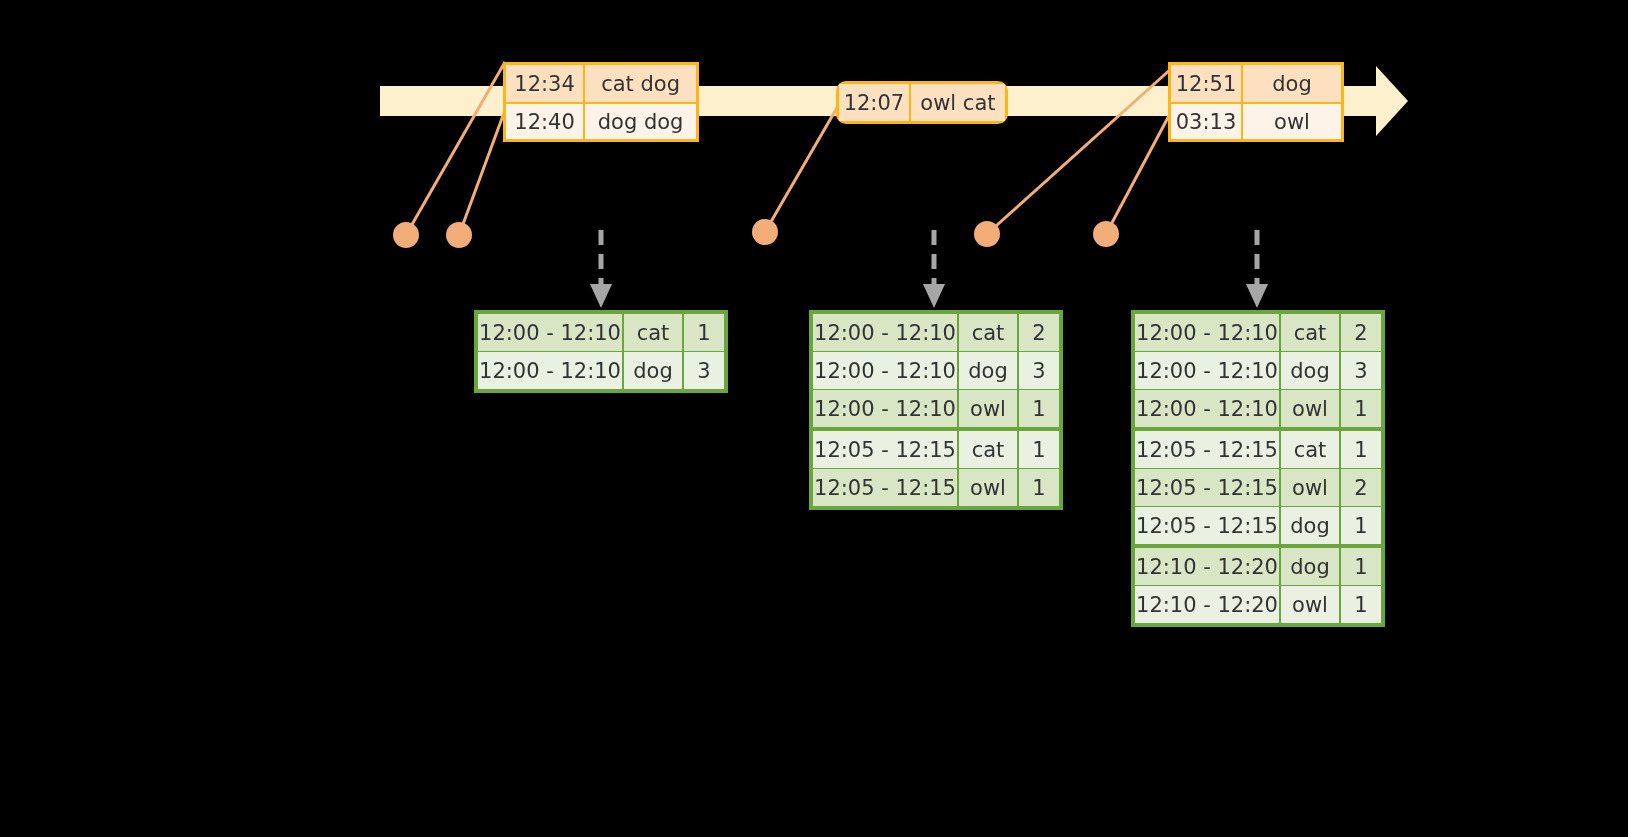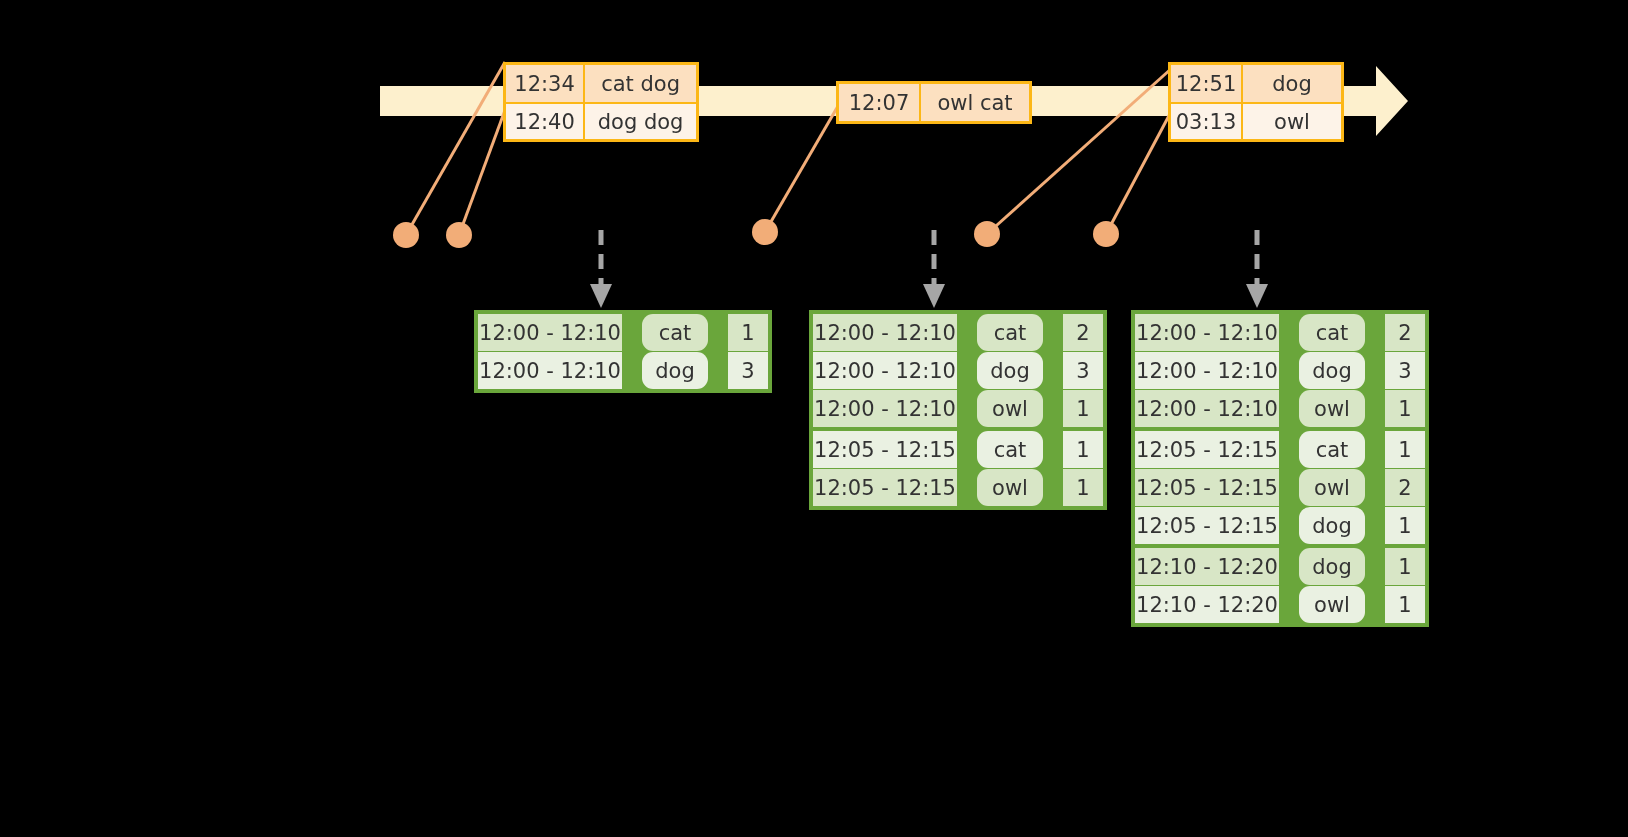--- a/index.html
+++ b/index.html
@@ -50,21 +50,21 @@
     color: #333333;
     background: #fdf3e8;
     white-space: nowrap;
   }
   .evt-time { border-right: 2px solid #fcb716; }
 
   #evt-box-1 { left: 503px; top: 62px; width: 196px; }
   #evt-box-1 .evt-time { width: 82px; }
   #evt-box-1 .evt-val  { width: 115px; }
 
-  #evt-box-2 { left: 836px; top: 81px; width: 196px; }
+  #evt-box-2 { left: 836px; top: 81px; width: 172px; border-radius: 10px; }
   #evt-box-2 .evt-time { width: 82px; }
   #evt-box-2 .evt-val  { width: 108px; }
 
   #evt-box-3 { left: 1168px; top: 62px; width: 176px; }
   #evt-box-3 .evt-time { width: 72px; }
   #evt-box-3 .evt-val  { width: 98px; }
 
   
   .connectors { position: absolute; left: 0; top: 0; width: 1628px; height: 837px; pointer-events: none; }
 
@@ -83,27 +83,27 @@
   }
   .agg-row:last-child { margin-bottom: 0; }
   .agg-row.grp-end { margin-bottom: 4px; }
   .agg-cell {
     display: flex;
     align-items: center;
     justify-content: center;
     font-size: 21px;
     color: #333333;
     background: #eaf1e2;
-    margin-right: 20px;
+    margin-right: 2px;
     white-space: nowrap;
   }
   .agg-cell:last-child { margin-right: 0; }
   .agg-row.shade .agg-cell { background: #d8e6c6; }
   .c-win { width: 144px; }
-  .c-key { width: 66px; border-radius: 11px; }
+  .c-key { width: 58px; }
   .c-cnt { width: 40px; }
 
   #agg-table-1 { left: 474px; top: 310px; }
   #agg-table-2 { left: 809px; top: 310px; }
   #agg-table-3 { left: 1131px; top: 310px; }
 
   
   .down-arrow { position: absolute; width: 26px; height: 80px; }
 </style>
 </head>

